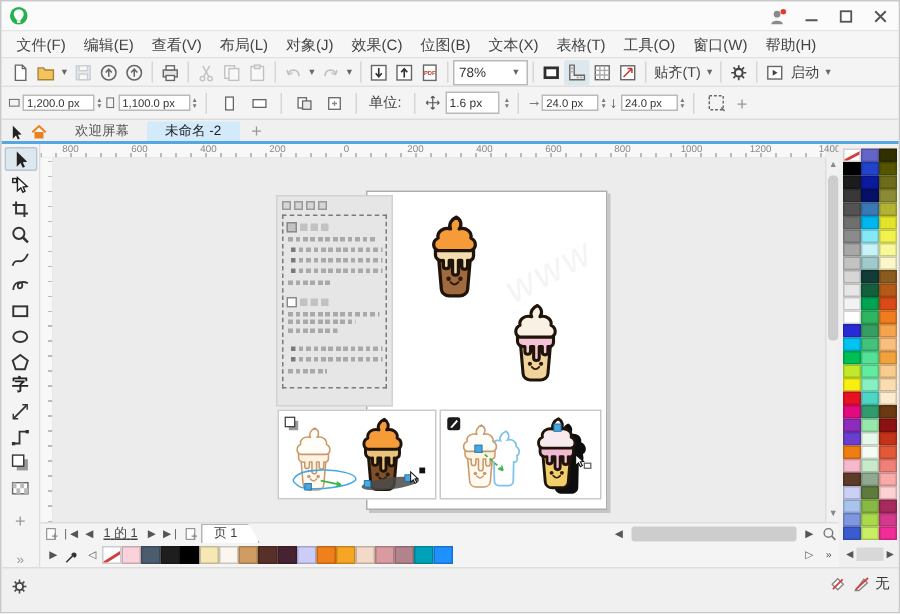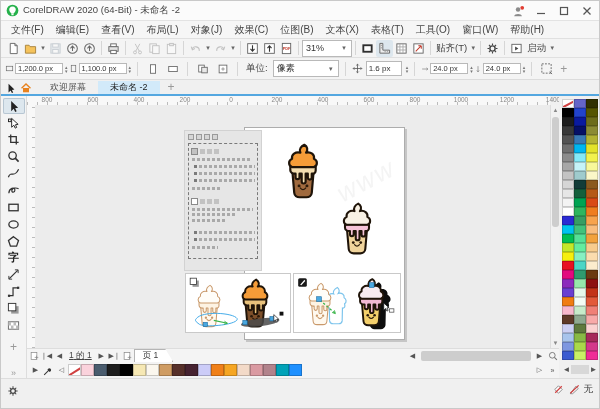--- a/index.html
+++ b/index.html
@@ -122,21 +122,20 @@
 <div id="app">
 
   <div id="titlebar" class="abs">
     <span class="mini">
       <svg width="13" height="13" viewBox="0 0 14 14">
           <circle cx="7" cy="7" r="6.3" fill="#25b14b"></circle>
           <path d="M7 2.6 C9.6 2.6 10.8 4.6 10.5 6.4 C10.2 8.4 8.6 9.2 8.2 10.6 L5.8 10.6 C5.4 9.2 3.8 8.4 3.5 6.4 C3.2 4.6 4.4 2.6 7 2.6 Z" fill="#fff"></path>
           <rect x="5.8" y="10.8" width="2.4" height="1.3" fill="#fff"></rect>
         </svg>
     </span>
-    <span id="title">CorelDRAW 2020 (64-Bit) - 未命名 -2</span>
     <span class="win-ctrls">
       <span class="wc">
         <svg width="13" height="13" viewBox="0 0 14 14">
             <circle cx="6.5" cy="4.8" r="2.4" fill="#8a8a8a"></circle>
             <path d="M2.4 12 C2.4 8.8 10.6 8.8 10.6 12 Z" fill="#8a8a8a"></path>
             <circle cx="11" cy="3" r="2" fill="#e03c31"></circle>
           </svg>
       </span>
       <span class="wc">
           <svg width="10" height="10" viewBox="0 0 10 10">
@@ -260,21 +259,21 @@
         </svg>
       </span>
       <span class="tbtn">
         <svg width="13" height="13" viewBox="0 0 14 14">
           <rect x="2.5" y="1.5" width="9" height="11" fill="#fff" stroke="#666"></rect>
           <text x="7" y="8.8" font-size="4.2" text-anchor="middle" fill="#c0392b" font-family="Liberation Sans,sans-serif" font-weight="bold">PDF</text>
         </svg>
       </span>
       <span class="tsep"></span>
       <span class="combo" style="width: 42px; justify-content: space-between;">
-        <span>31%</span>
+        <span>78%</span>
         <span class="caret">▾</span>
       </span>
       <span class="tsep"></span>
       <span class="tbtn">
         <svg width="13" height="13" viewBox="0 0 14 14">
           <rect x="1.5" y="2.5" width="11" height="9" fill="#2f2f2f"></rect>
           <rect x="3.5" y="4.5" width="7" height="5" fill="#fff"></rect>
         </svg>
       </span>
       <span class="tbtn active" style="background: rgb(221, 231, 238);">
@@ -364,24 +363,20 @@
         </svg>
       </span>
     <span class="tbtn">
         <svg width="12" height="12" viewBox="0 0 14 14">
           <rect x="2.5" y="2.5" width="9" height="9" fill="#fff" stroke="#666"></rect>
           <path d="M5 7 h4 M7 5 v4" stroke="#888"></path>
         </svg>
       </span>
     <span class="tsep"></span>
     <span class="tlabel">单位:</span>
-    <span class="combo" style="width:58px;justify-content:space-between;">
-      <span>像素</span>
-        <span class="caret">▾</span>
-    </span>
     <span class="tsep"></span>
     <span class="mini">
         <svg width="11" height="11" viewBox="0 0 14 14">
           <path d="M7 1.5 V12.5 M1.5 7 H12.5 M7 1.5 l-1.6 1.6 M7 1.5 l1.6 1.6 M7 12.5 l-1.6 -1.6 M7 12.5 l1.6 -1.6 M1.5 7 l1.6 -1.6 M1.5 7 l1.6 1.6 M12.5 7 l-1.6 -1.6 M12.5 7 l-1.6 1.6" stroke="#555" fill="none"></path>
         </svg>
       </span>
     <span class="field" style="width:30px;height:13px;line-height:13px;font-size:8px;">1.6 px</span>
     <span class="spin">
         <span>▴</span>
         <span>▾</span>

